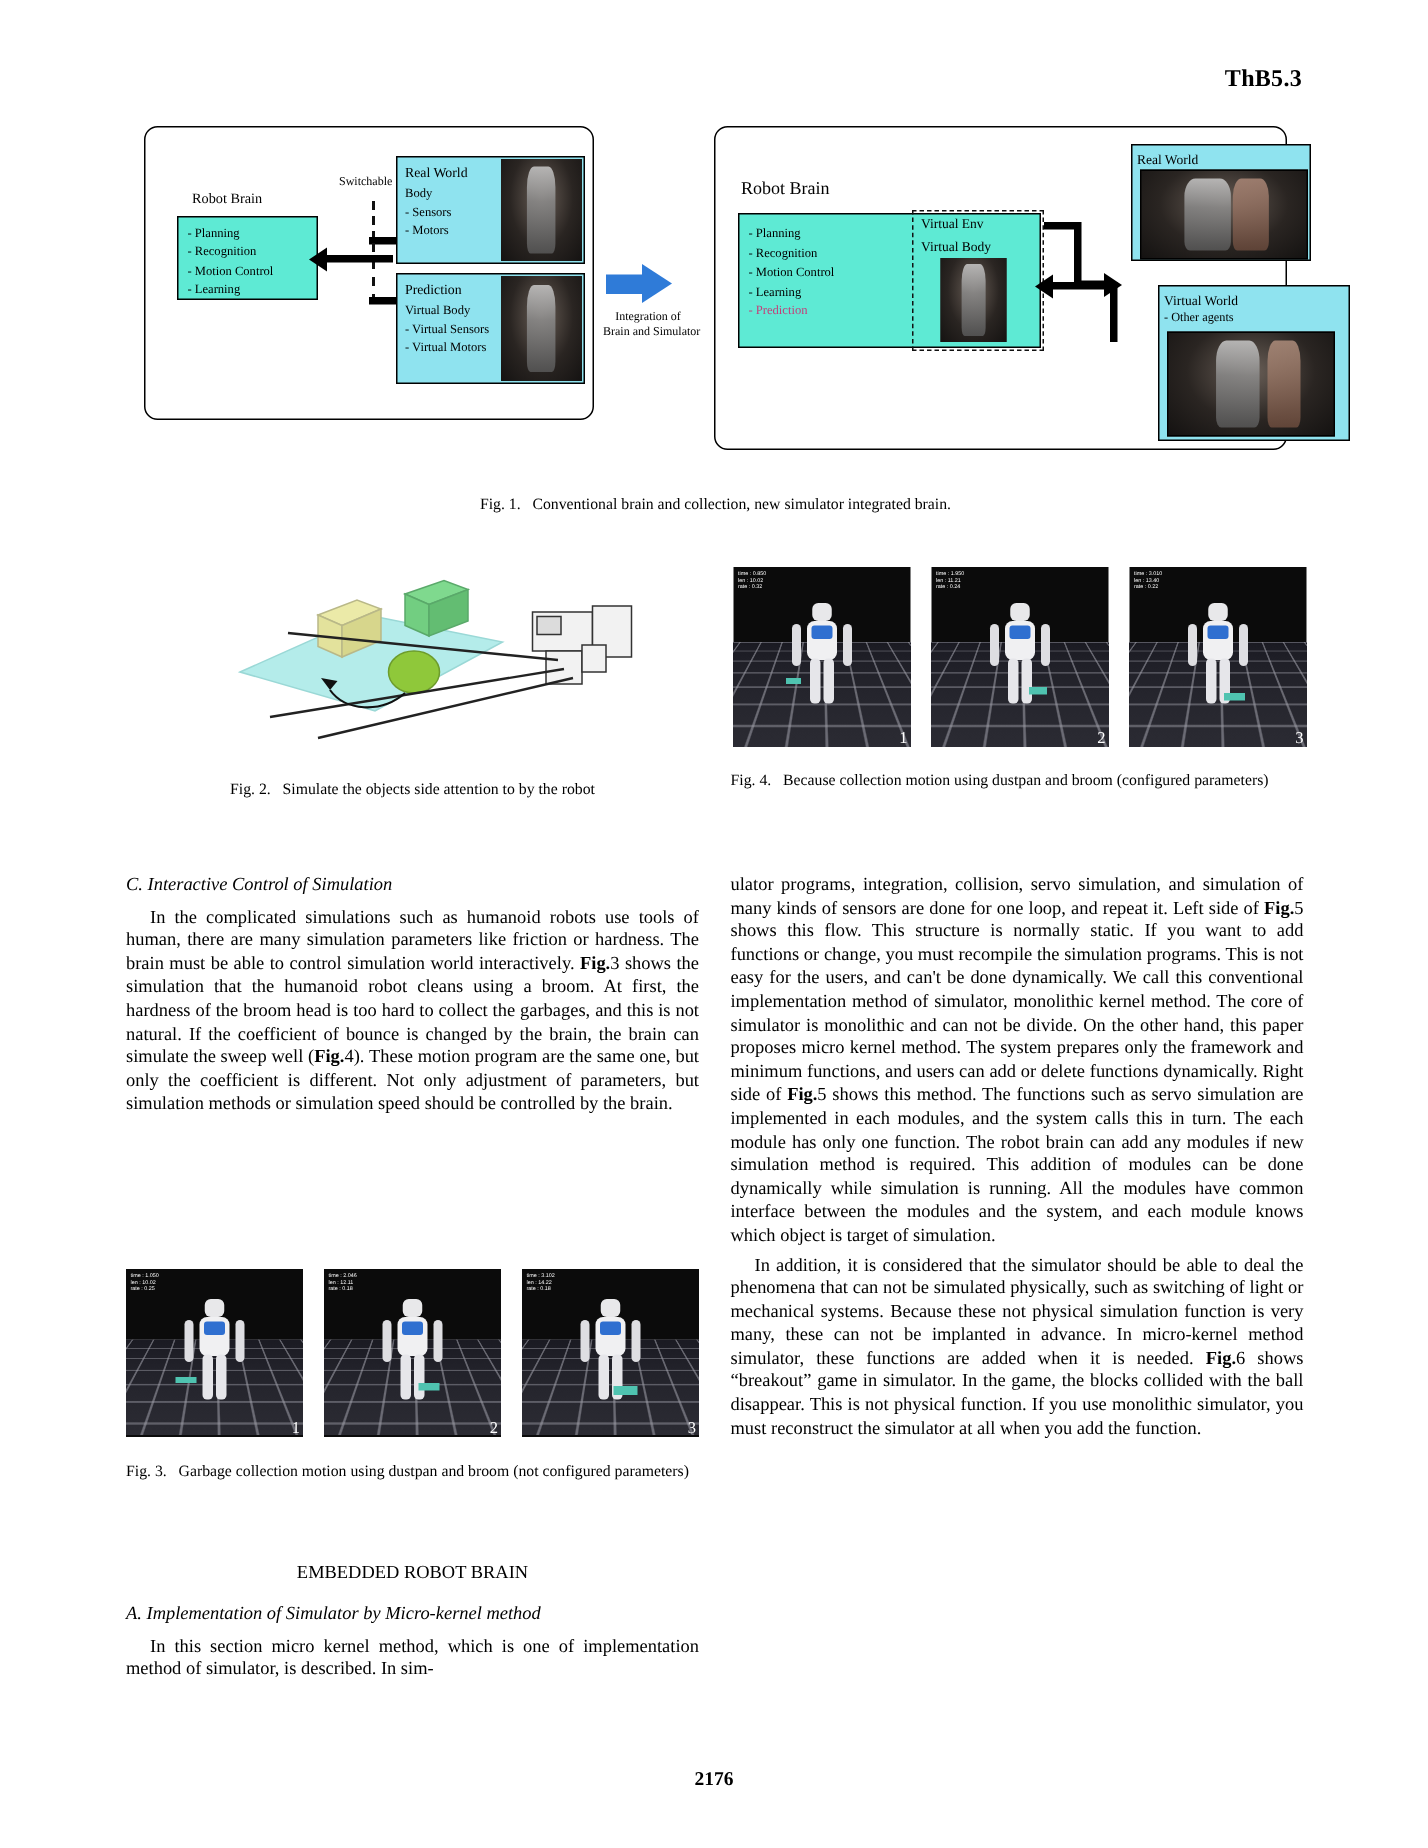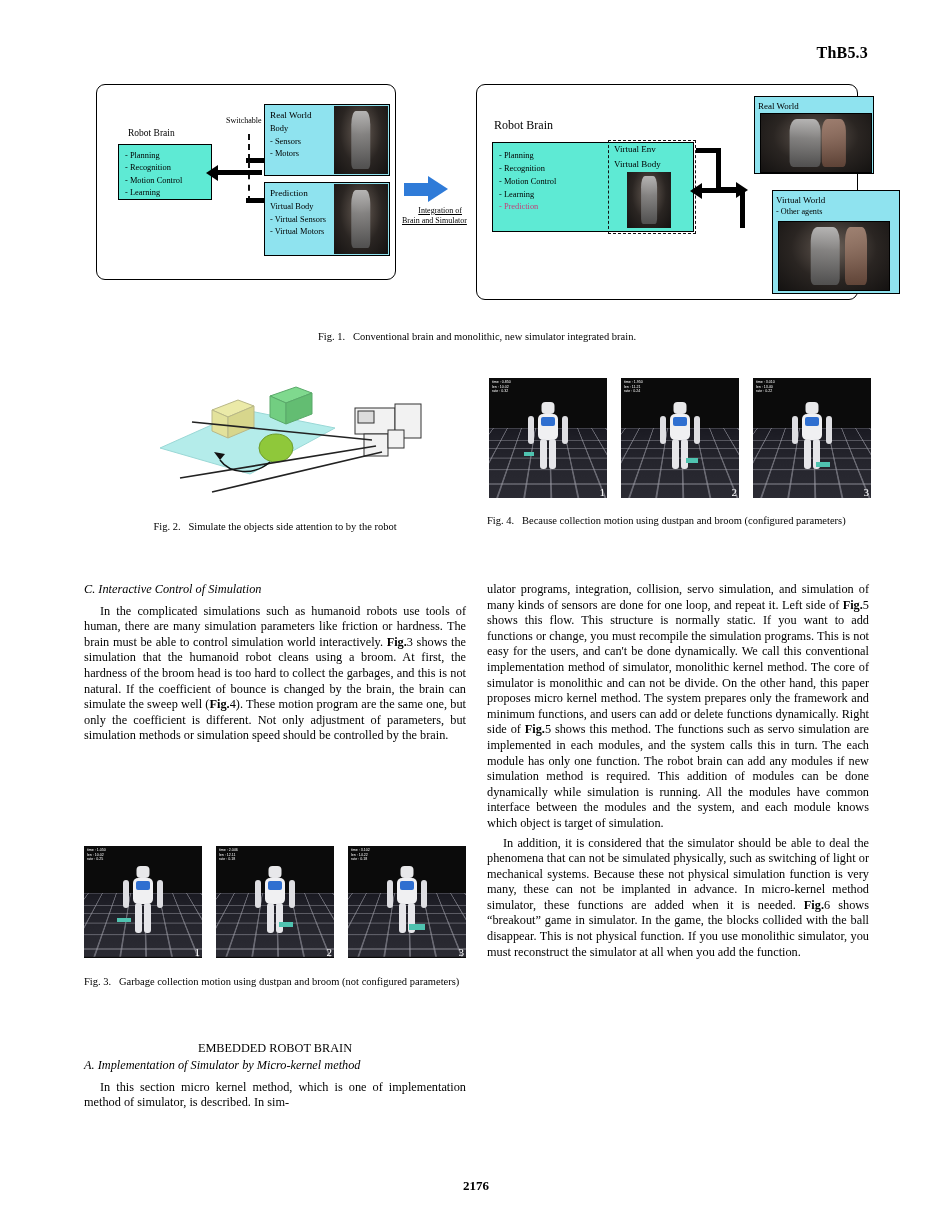--- a/index.html
+++ b/index.html
@@ -245,21 +245,21 @@
 - Virtual Motors</div>
     </div>
     <div class="photo" style="left:238px; top:104px; width:54px; height:70px;">
       <div class="robot-silhouette"></div>
     </div>
 
     <div style="position:absolute; left:308px; top:96px; width:44px; height:26px;">
       <div style="position:absolute; left:0; top:7px; width:26px; height:13px; background:#2f7bd8;"></div>
       <div style="position:absolute; left:24px; top:0; width:0; height:0; border-top:13px solid transparent; border-bottom:13px solid transparent; border-left:20px solid #2f7bd8;"></div>
     </div>
-    <div class="lbl lbl-sm" style="left:306px; top:126px; width:60px; text-align:right; white-space:pre; line-height:9.5px;text-decoration:underline;">Integration of
+    <div class="lbl lbl-sm" style="left:306px; top:126px; width:60px; text-align:center; white-space:pre; line-height:9.5px;">Integration of
 Brain and Simulator</div>
 
     <div class="box-outline panel-right"></div>
 
     <div class="lbl" style="left:398px; top:38px; font-size:12px;">Robot Brain</div>
 
     <div class="greenbox" style="left:396px; top:62px; width:202px; height:90px; padding:0;">
       <div style="position:absolute; left:6px; top:6px; white-space:pre; font-size:8.4px; line-height:13px;">- Planning
 - Recognition
 - Motion Control
@@ -294,21 +294,21 @@
       <div style="font-size:9px; font-family:'Liberation Serif',serif;">Virtual World</div>
       <div style="font-size:8.2px;">- Other agents</div>
       <div class="photo" style="left:5px; top:30px; width:110px; height:68px; border:1px solid #000;">
         <div class="robot-silhouette" style="left:42%; width:26%;"></div>
         <div class="robot-silhouette" style="left:70%; width:20%; background:linear-gradient(#b3917f,#6e4d3e);"></div>
       </div>
     </div>
   </div>
 
   <div class="figcaption" style="left:96px; top:330px; width:762px; text-align:center;">
-    <span class="num">Fig. 1.</span>&nbsp;&nbsp;&nbsp;<span>Conventional brain and monolithic, new simulator integrated brain.</span>
+    <span class="num">Fig. 1.</span>&nbsp;&nbsp;&nbsp;<span>Conventional brain and collection, new simulator integrated brain.</span>
   </div>
 
   <div class="fig2">
     <svg width="300" height="130" viewBox="0 0 300 130">
 
       <polygon points="10,78 95,40 185,58 100,104" fill="#b4ecea" stroke="#9ad8d6" stroke-width="1"></polygon>
 
       <polygon points="62,40 88,30 104,36 78,47" fill="#ebeaa8" stroke="#b9b888"></polygon>
       <polygon points="62,40 78,47 78,68 62,61" fill="#e3e29c" stroke="#b9b888"></polygon>
       <polygon points="78,47 104,36 104,57 78,68" fill="#d7d68c" stroke="#b9b888"></polygon>
@@ -455,21 +455,21 @@
 rate : 0.18</div>
       <div class="simnum">3</div>
     </div>
   </div>
 
   <div class="figcaption" style="left:84px; top:975px; width:384px; text-align:left;">
     <span>Fig. 3.</span>&nbsp;&nbsp;&nbsp;<span>Garbage collection motion using dustpan and broom (not configured parameters)</span>
   </div>
 
   <div class="col" style="left:84px; top:1040px;">
-    <div class="sec-head-center" style="margin-bottom:2px;">EMBEDDED ROBOT BRAIN</div>
+    <div class="sec-head-center" style="margin-bottom:12px;">EMBEDDED ROBOT BRAIN</div>
     <div class="sec-head" style="margin-bottom:6px;">A.  Implementation of Simulator by Micro-kernel method</div>
     <p>In this section micro kernel method, which is one of implementation method of simulator, is described. In sim-</p>
   </div>
 
   <div class="col" style="left:487px; top:582px;">
     <p style="text-indent:0;"><span>ulator programs, integration, collision, servo simulation, and simulation of many kinds of sensors are done for one loop, and repeat it. Left side of </span><b>Fig.</b><span>5</span><span> shows this flow. This structure is normally static. If you want to add functions or change, you must recompile the simulation programs. This is not easy for the users, and can't be done dynamically. We call this conventional implementation method of simulator, monolithic kernel method. The core of simulator is monolithic and can not be divide. On the other hand, this paper proposes micro kernel method. The system prepares only the framework and minimum functions, and users can add or delete functions dynamically. Right side of </span><b>Fig.</b><span>5</span><span> shows this method. The functions such as servo simulation are implemented in each modules, and the system calls this in turn. The each module has only one function. The robot brain can add any modules if new simulation method is required. This addition of modules can be done dynamically while simulation is running. All the modules have common interface between the modules and the system, and each module knows which object is target of simulation.</span></p>
     <p style="margin-top:4px;"><span>In addition, it is considered that the simulator should be able to deal the phenomena that can not be simulated physically, such as switching of light or mechanical systems. Because these not physical simulation function is very many, these can not be implanted in advance. In micro-kernel method simulator, these functions are added when it is needed. </span><b>Fig.</b><span>6</span><span> shows “breakout” game in simulator. In the game, the blocks collided with the ball disappear. This is not physical function. If you use monolithic simulator, you must reconstruct the simulator at all when you add the function.</span></p>
   </div>
 
   <div class="footer-page">2176</div>

